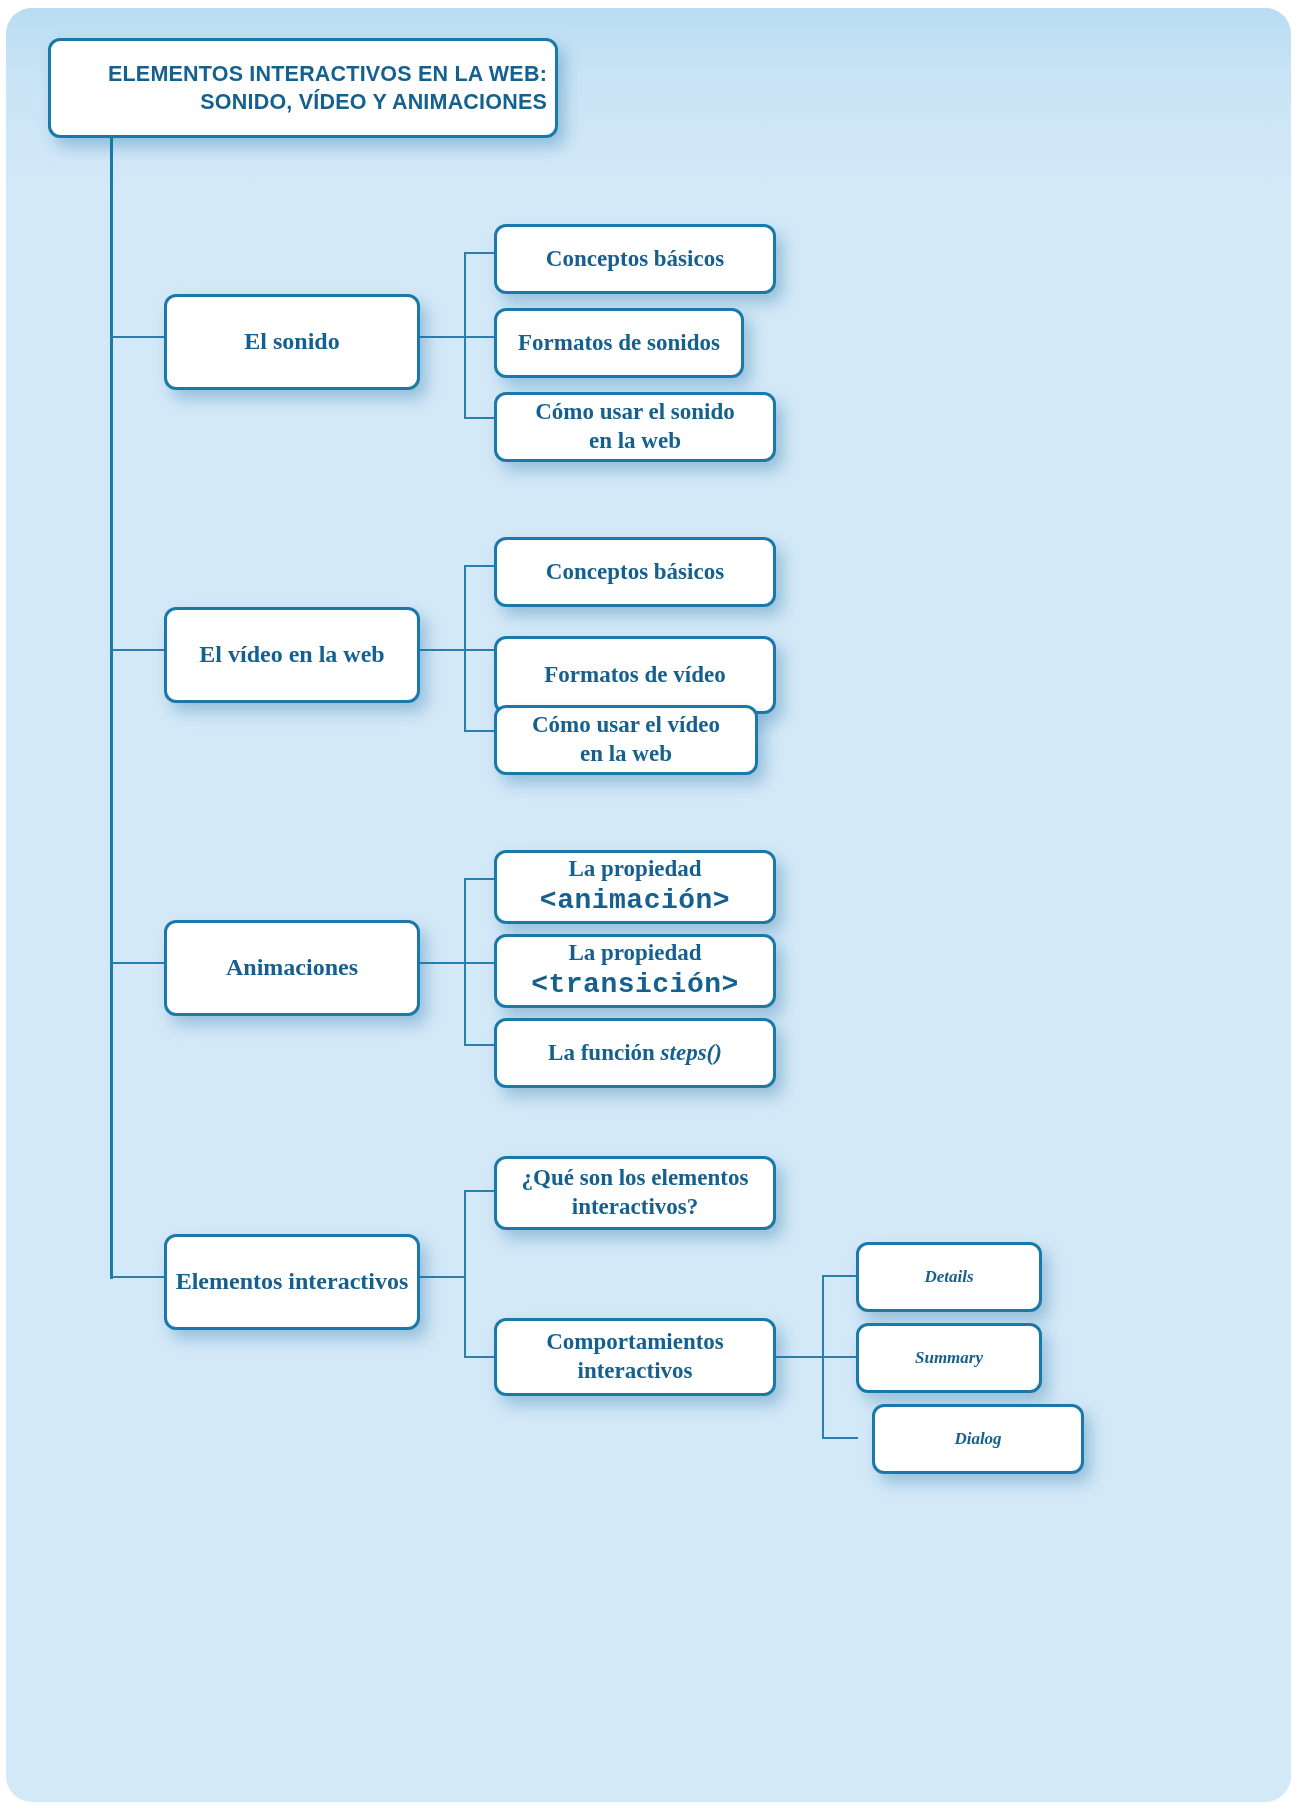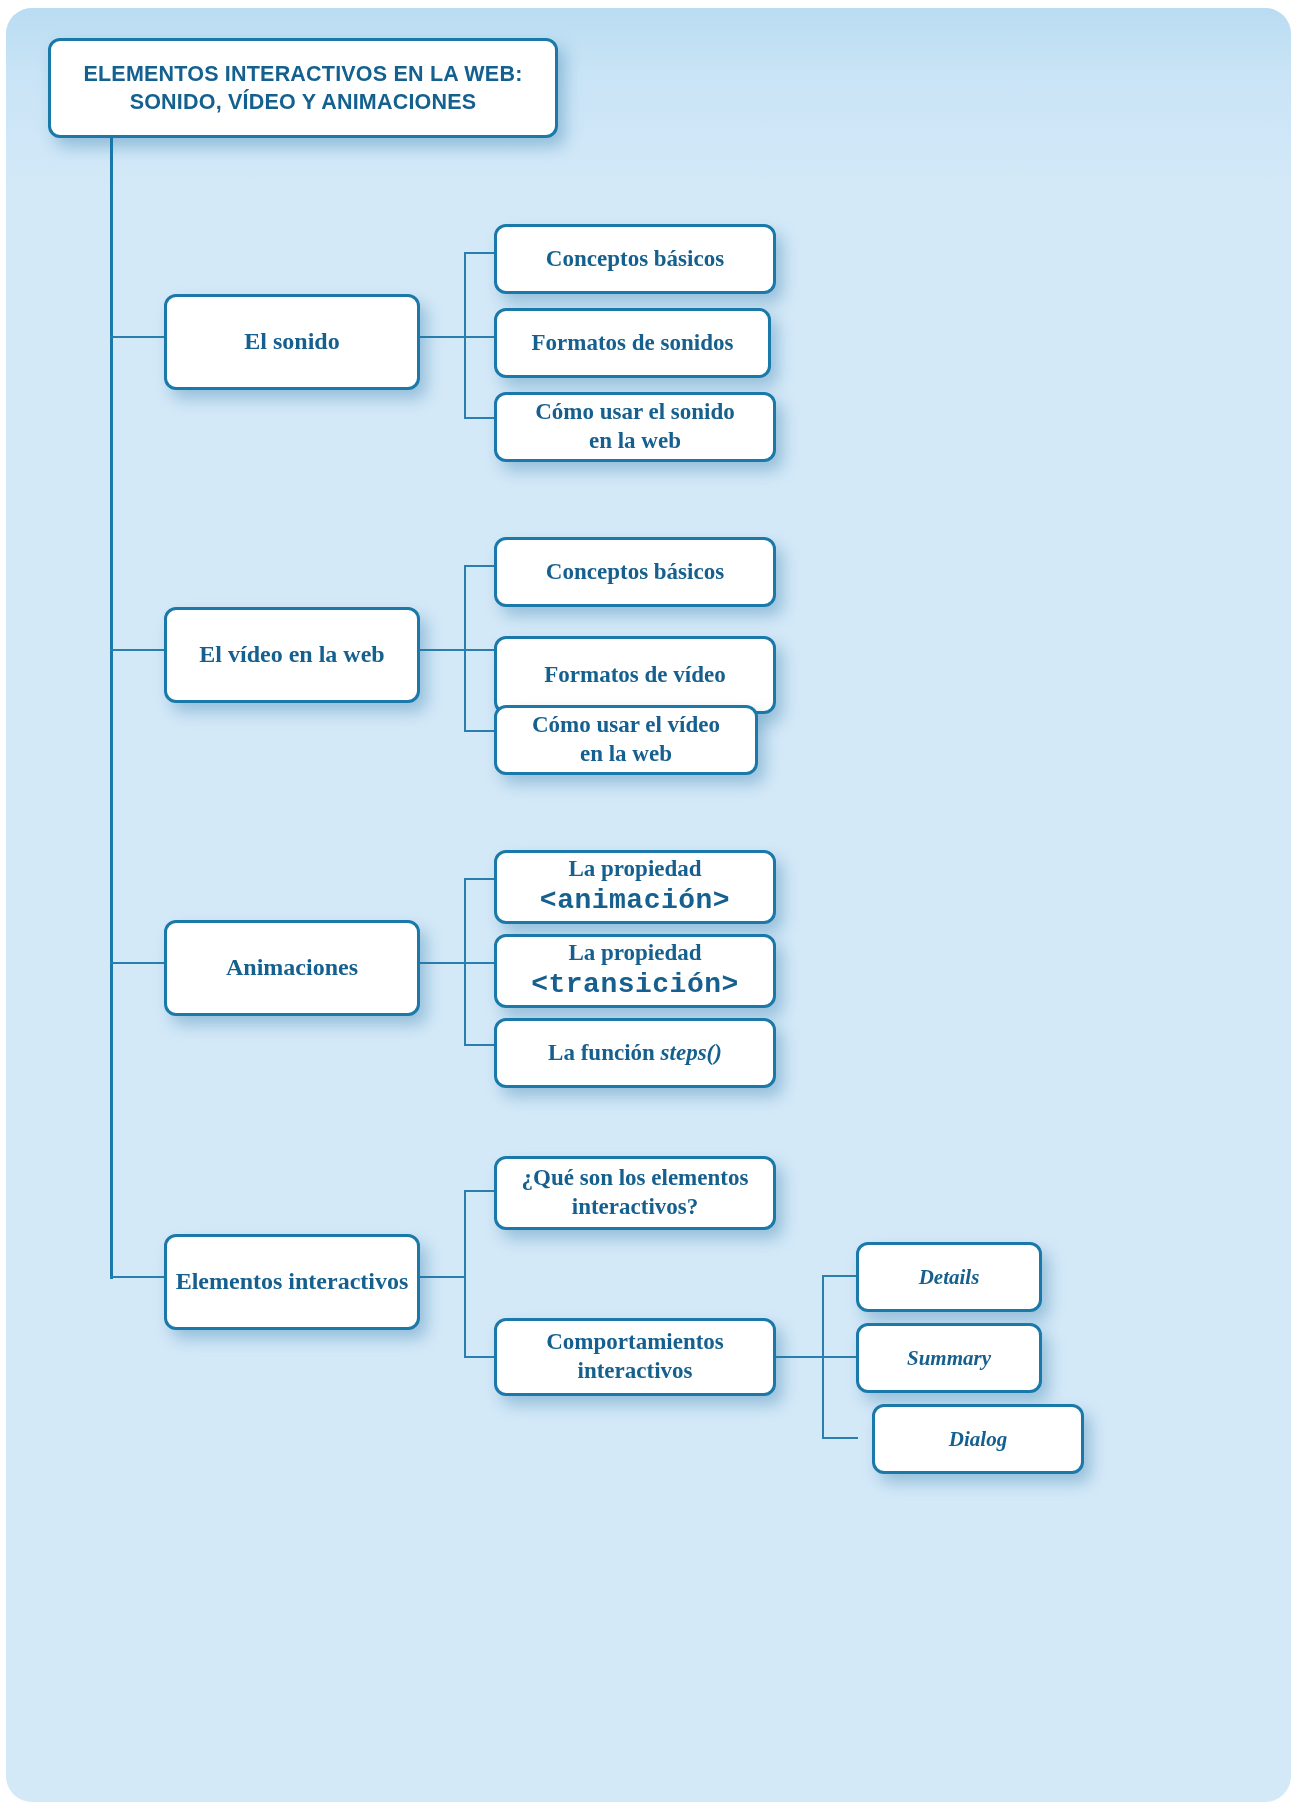--- a/index.html
+++ b/index.html
@@ -61,26 +61,27 @@
     z-index: 5;
   }
   .node .txt { padding: 0 8px; display: block; }
 
   .title-node {
     font-family: "Liberation Sans", "DejaVu Sans", sans-serif;
     font-size: 21.5px;
     letter-spacing: 0.2px;
     color: #14618f;
     align-items: center;
+    text-align: right;
   }
   .title-node .txt { line-height: 1.32; }
 
   .lvl1 { font-size: 24px; }
   .lvl2 { font-size: 23px; }
-  .lvl3 { font-size: 21px; font-style: italic; }
+  .lvl3 { font-size: 17px; font-style: italic; }
 
   .mono {
     font-family: "Liberation Mono", "DejaVu Sans Mono", monospace;
     font-weight: bold;
     font-size: 28px;
     letter-spacing: 0.5px;
     display: block;
   }
   .ital { font-style: italic; }
 
@@ -142,21 +143,21 @@
     </div>
 
     <div class="node lvl1" style="left:158px; top:286px; width:256px; height:96px;">
       <span class="txt">El sonido</span>
     </div>
 
     <div class="node lvl2" style="left:488px; top:216px; width:282px; height:70px;">
       <span class="txt">Conceptos básicos</span>
     </div>
 
-    <div class="node lvl2" style="left:488px; top:300px; width:277px; height:70px;">
+    <div class="node lvl2" style="left:488px; top:300px; width:250px; height:70px;">
       <span class="txt">Formatos de sonidos</span>
     </div>
 
     <div class="node lvl2" style="left:488px; top:384px; width:282px; height:70px;">
       <span class="txt">
         <span>Cómo usar el sonido</span><br>
         <span>en la web</span>
       </span>
     </div>
 

